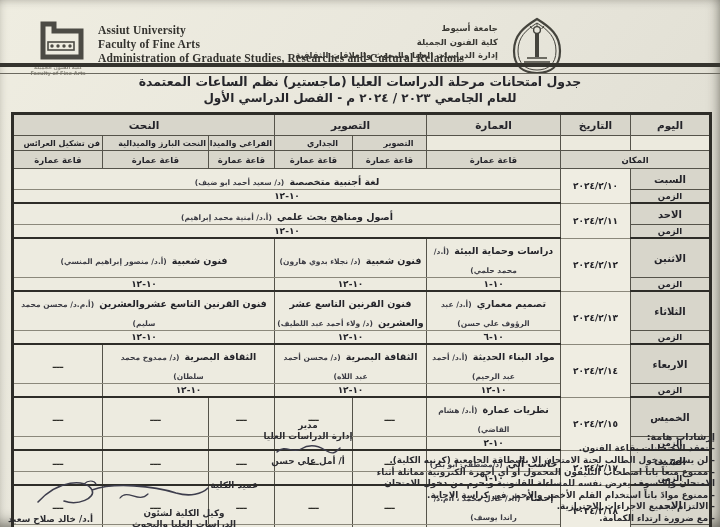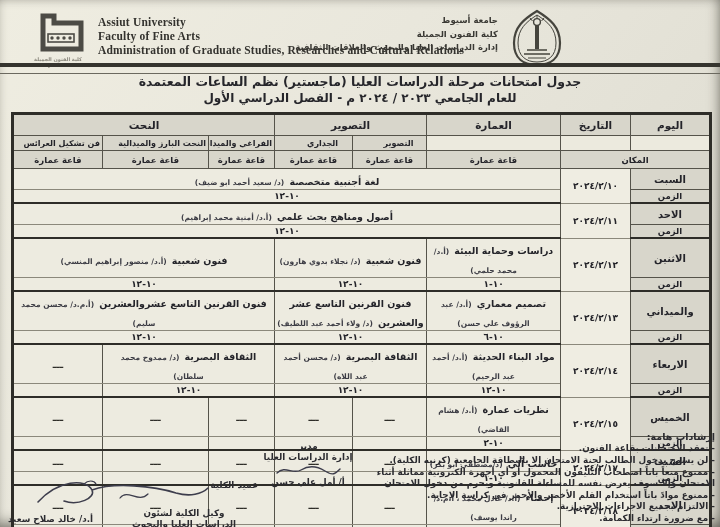--- a/index.html
+++ b/index.html
@@ -1,21 +1,21 @@
 <!DOCTYPE html>
 <html lang="ar"><head>
 <meta charset="utf-8">
 <style>
   html,body{margin:0;padding:0;width:720px;height:527px;overflow:hidden;background:#a9a69d;}
   .paper{position:relative;width:720px;height:527px;
     background:linear-gradient(128deg,#efede1 0%,#e9e7dc 38%,#e2e0d5 70%,#d8d6cb 100%);
     font-family:"DejaVu Sans",sans-serif;color:#24242a;overflow:hidden;
     box-shadow:inset 0 -10px 14px -6px rgba(45,43,36,.55), inset -8px 0 12px -6px rgba(45,43,36,.35), inset 0 6px 10px -6px rgba(45,43,36,.25);}
   
-  .hdr{position:absolute;left:0;top:4px;width:588px;height:62px;border-radius:24px;}
+  .hdr{position:absolute;left:0;top:12px;width:588px;height:62px;border-radius:24px;}
   .logo-left{position:absolute;left:26px;top:7px;width:64px;height:54px;text-align:center;}
   .logo-left .cap{font-size:5px;line-height:1.1;color:#8a877c;font-weight:bold;}
   .hdr-en{position:absolute;left:98px;top:11px;width:430px;font-family:"Liberation Serif",serif;font-weight:bold;color:#33322e;}
   .hdr-en .l{font-size:11.5px;line-height:1.22;letter-spacing:.2px;}
   .hdr-ar{position:absolute;right:90px;top:10px;width:240px;text-align:right;font-weight:bold;color:#3a3934;}
   .hdr-ar .l{font-size:8.5px;line-height:1.6;}
   .logo-right{position:absolute;right:22px;top:5px;width:58px;height:58px;}
   .rule{position:absolute;left:0;top:63px;width:720px;height:6px;border-top:4px solid #35342e;border-bottom:1px solid #6b695f;}
   
   .title{position:absolute;left:0;top:74px;width:720px;text-align:center;font-weight:bold;color:#26262b;}
@@ -41,21 +41,21 @@
   td.dash{font-size:10px;font-weight:bold;color:#2e2d28;margin-top:48px;}
   
   .notes{position:absolute;right:5px;top:431px;width:356px;text-align:right;font-weight:bold;color:#2b2b30;}
   .notes .nt{font-size:9.5px;line-height:1.3;}
   .notes .ni{font-size:8.8px;line-height:1.32;}
   
   .sig{position:absolute;font-weight:bold;color:#2b2b30;text-align:center;}
   .sig .st{font-size:8.8px;line-height:1.25;}
   .sig .sn{font-size:8.8px;}
   .sig svg{display:block;margin:0 auto;}
-  .sig-manager{left:258px;top:441px;width:100px;}
+  .sig-manager{left:258px;top:420px;width:100px;}
   .sig-vice{left:98px;top:464px;width:172px;margin-top:44px;}
   .sig-dean{left:6px;top:476px;width:256px;height:48px;}
   .sig-dean .st{position:absolute;right:4px;top:4px;}
   .sig-dean svg{position:absolute;left:18px;top:0;}
   .sig-dean .sn{position:absolute;left:2px;bottom:0;}
   .ink{stroke:#3d3d4c;fill:none;stroke-linecap:round;}
   .emblem{stroke:#45443d;fill:none;}
 </style>
 </head>
 <body>
@@ -186,21 +186,21 @@
       </td>
     </tr>
     <tr class="t-time">
       <td class="c-zmn">الزمن</td>
       <td class="c-time">١٠-١</td>
       <td colspan="2" class="c-time">١٠-١٢</td>
       <td colspan="3" class="c-time">١٠-١٢</td>
     </tr>
 
     <tr class="t-sub">
-      <td class="c-day">والميداني</td>
+      <td class="c-day">الثلاثاء</td>
       <td class="c-date" rowspan="2">٢٠٢٤/٢/١٣</td>
       <td>
         <span class="subj">تصميم معماري</span>
         <span class="inst">(أ.د/ عبد الرؤوف علي حسن)</span>
       </td>
       <td colspan="2">
         <span class="subj">فنون القرنين التاسع عشر والعشرين</span>
         <span class="inst">(د/ ولاء أحمد عبد اللطيف)</span>
       </td>
       <td colspan="3">

